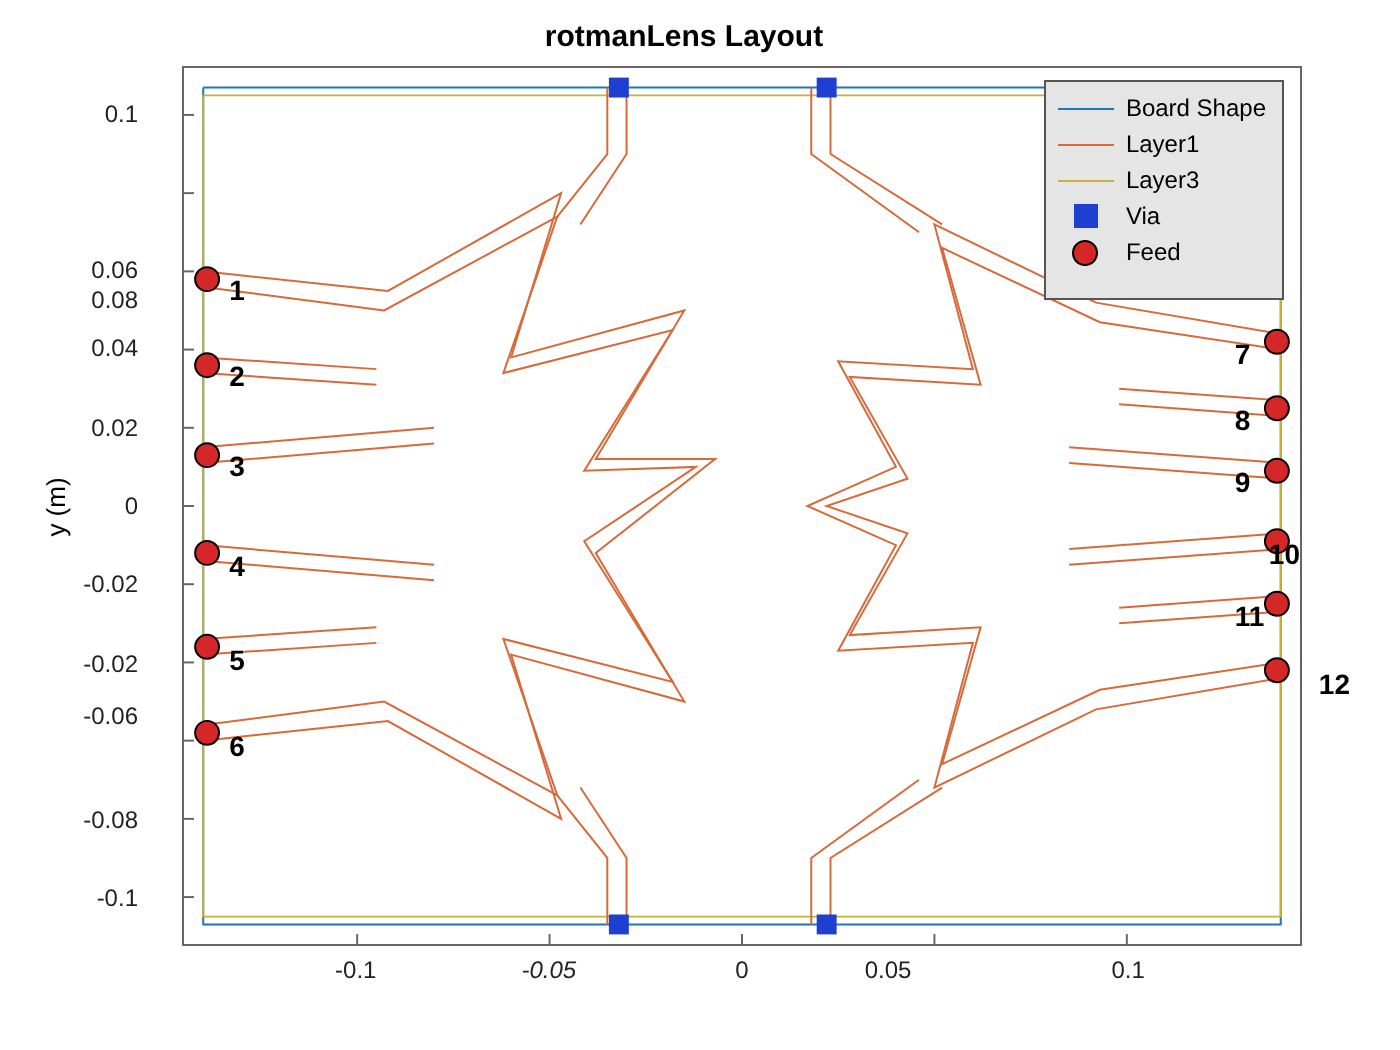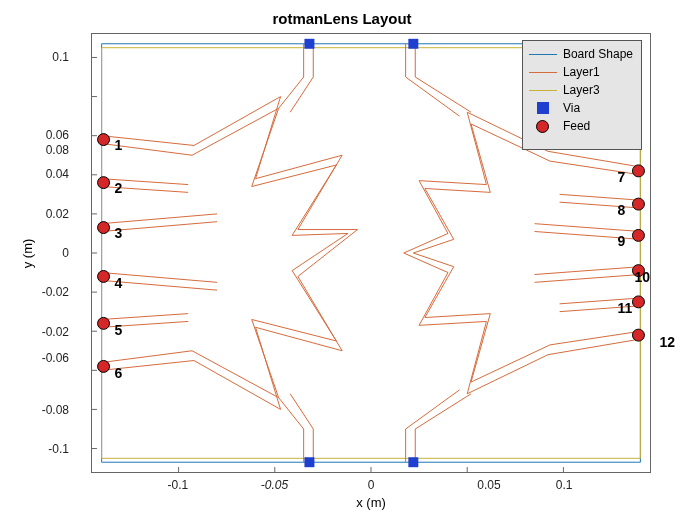--- a/index.html
+++ b/index.html
@@ -163,30 +163,29 @@
       </div>
       <div class="legend-row">
         <span class="legend-swatch">
             <span class="feed-sample"></span>
           </span>
         <span>Feed</span>
       </div>
     </div>
   </div>
 
-  <div class="xlabel">x (m)</div>
   <div class="ylabel">
       <span>y (m)</span>
     </div>
 
   <div id="ticks">
       <div class="tick-x" style="left: 177.897px;">-0.1</div>
       <div class="tick-x" style="left: 274.448px; font-style: italic;">-0.05</div>
       <div class="tick-x" style="left: 371px;">0</div>
-      <div class="tick-x" style="left: 489px;">0.05</div>
+      <div class="tick-x" style="left: 444px;">0.05</div>
       <div class="tick-x" style="left: 564.103px;">0.1</div>
       <div class="tick-y" style="top: 449.429px;">-0.1</div>
       <div class="tick-y" style="top: 410.143px; text-align: right;">-0.08</div>
       <div class="tick-y" style="top: 358px;">-0.06</div>
       <div class="tick-y" style="top: 331.571px;">-0.02</div>
       <div class="tick-y" style="top: 292.286px;">-0.02</div>
       <div class="tick-y" style="top: 253px;">0</div>
       <div class="tick-y" style="top: 213.714px;">0.02</div>
       <div class="tick-y" style="top: 174.429px;">0.04</div>
       <div class="tick-y" style="top: 135.143px;">0.06</div>

